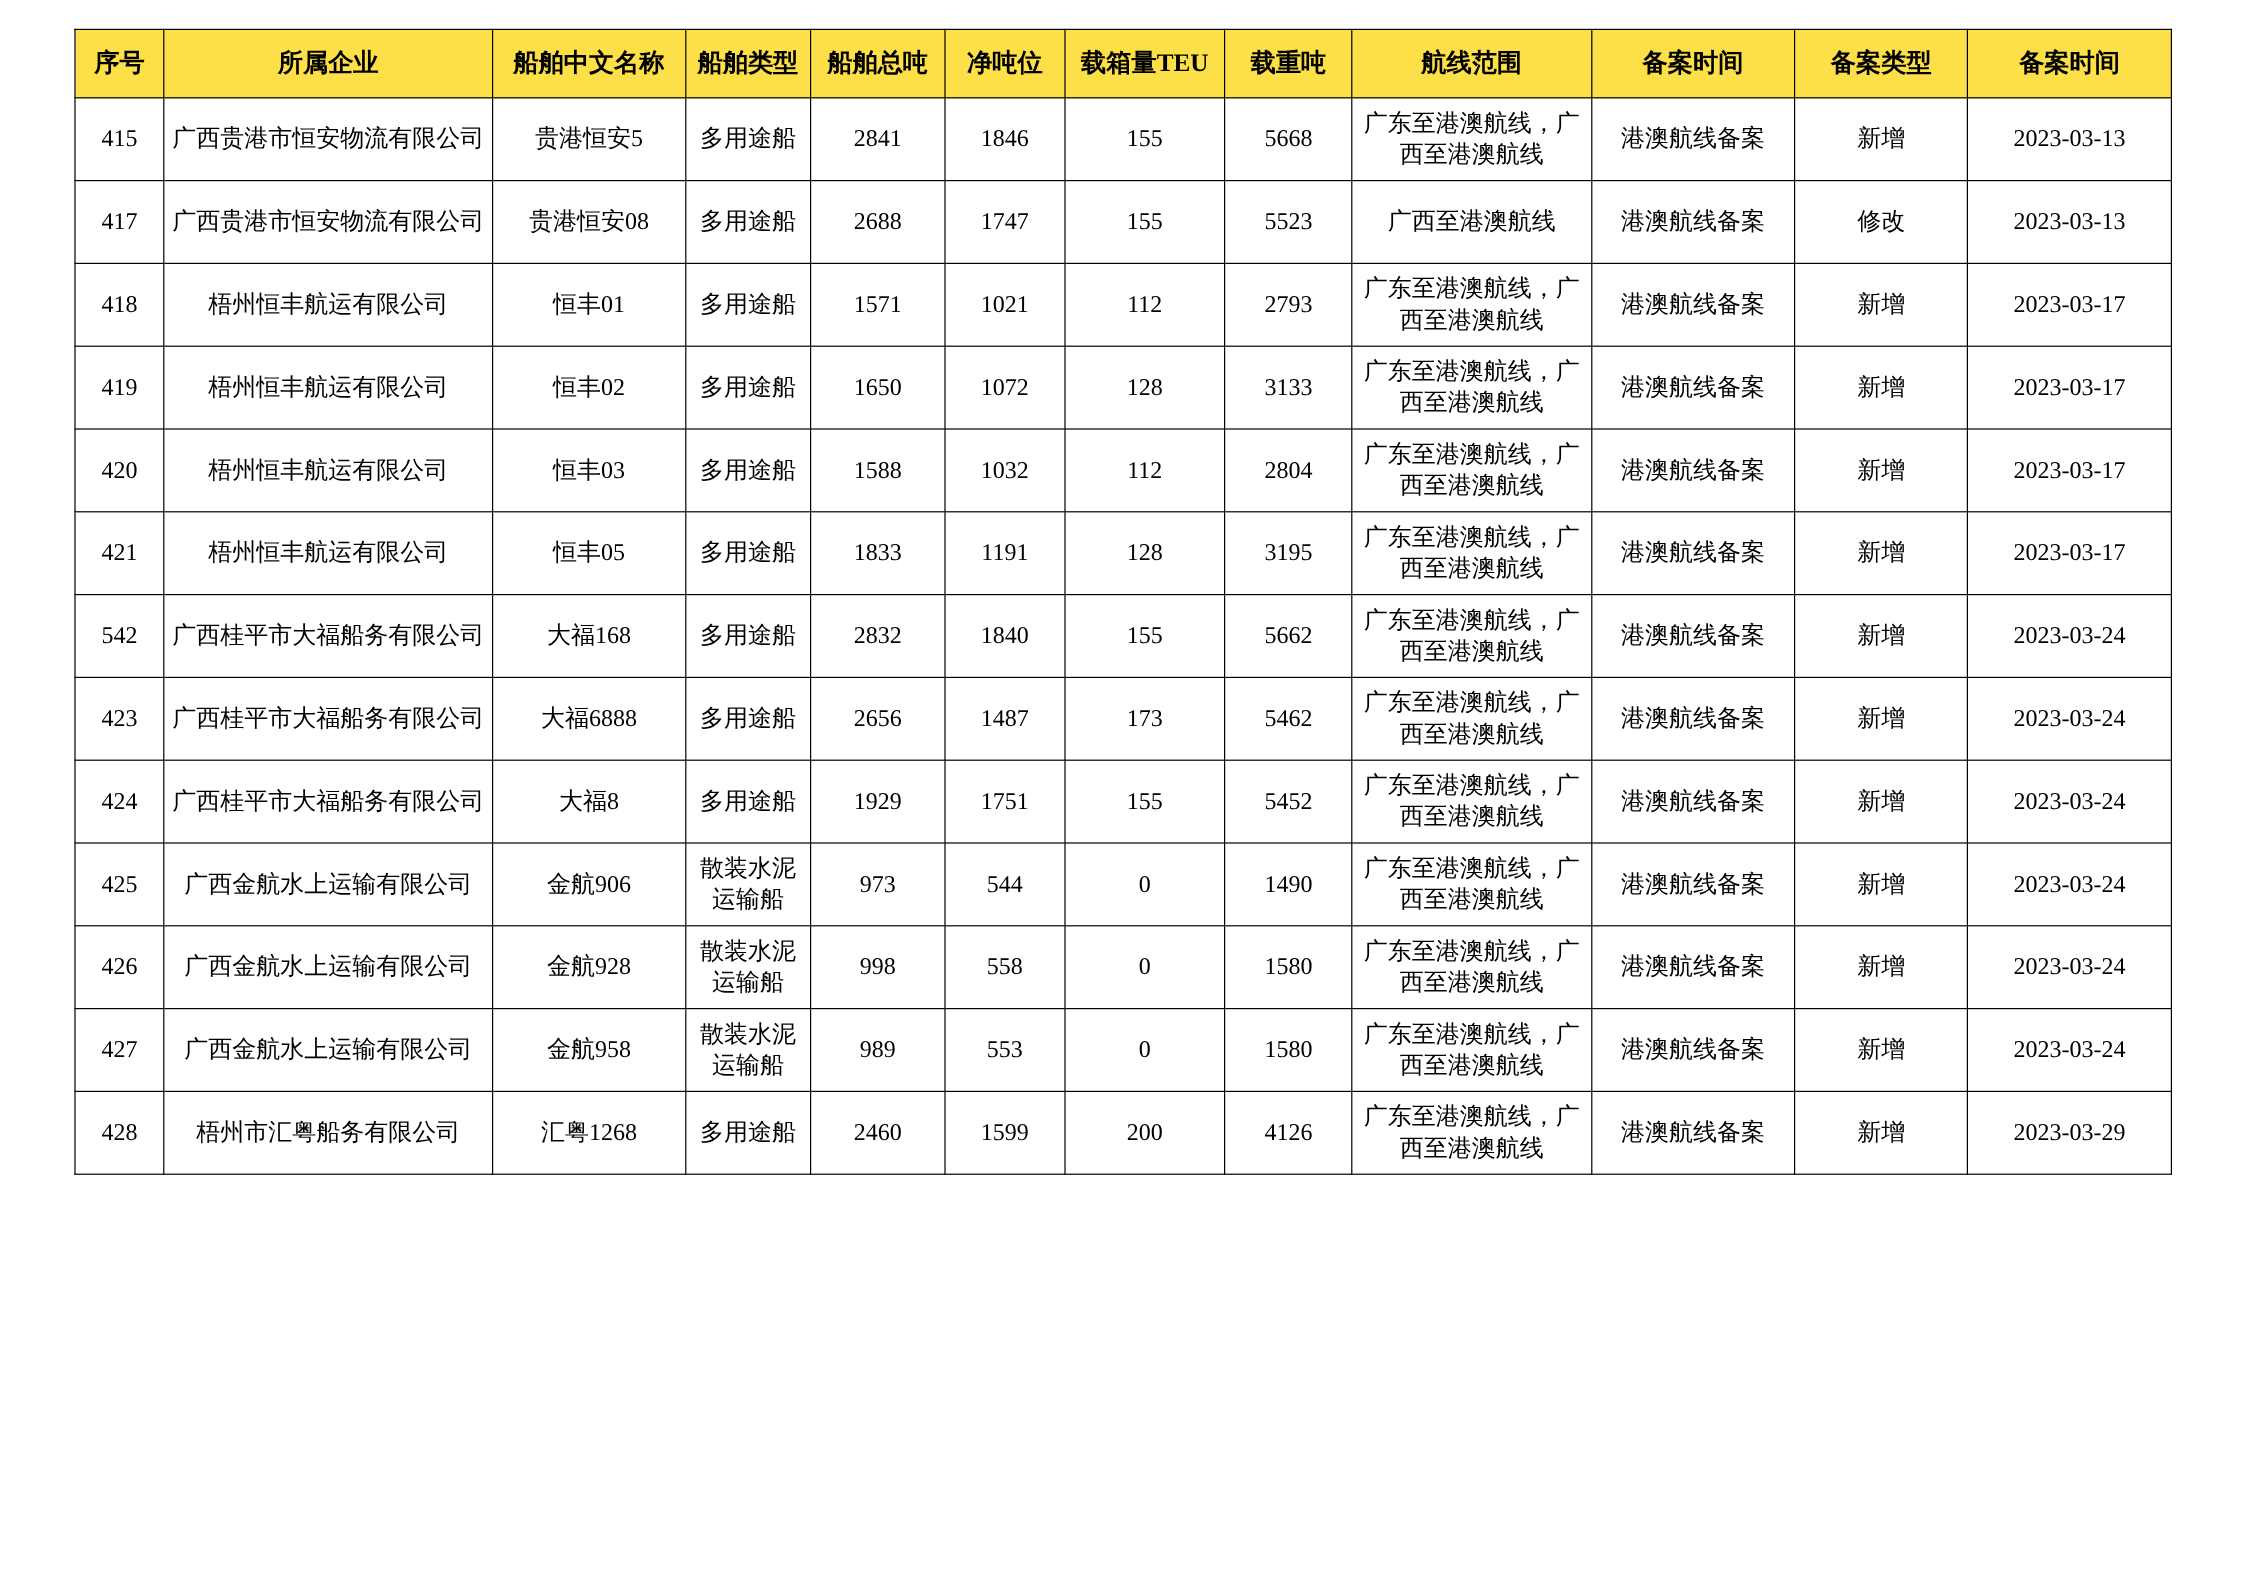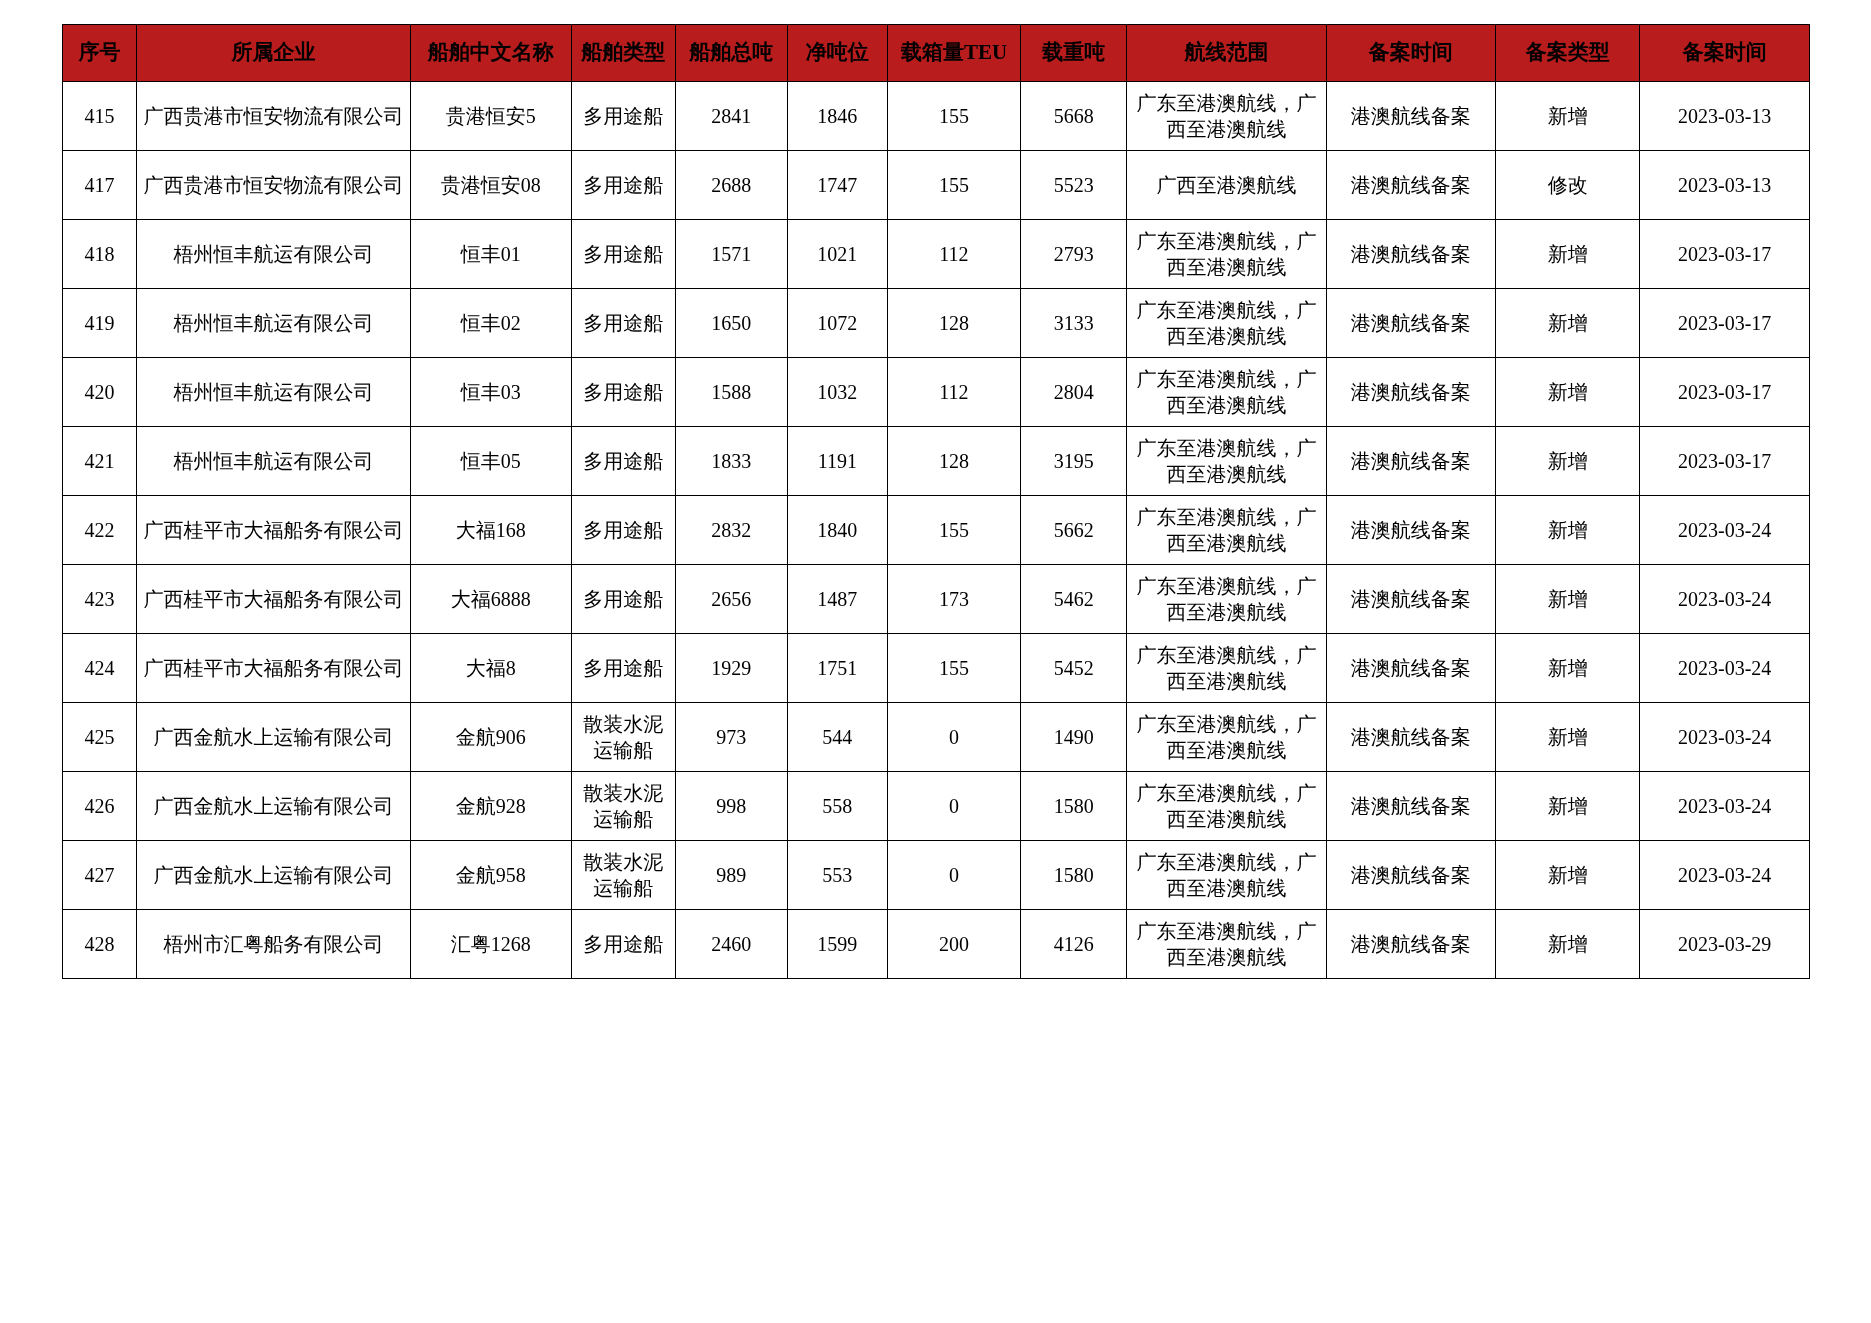--- a/index.html
+++ b/index.html
@@ -41,21 +41,21 @@
   table.record-table th,
   table.record-table td {
     border: 1px solid #000000;
     text-align: center;
     vertical-align: middle;
     padding: 6px 4px;
     line-height: 1.32;
     word-break: break-all;
   }
   table.record-table thead th {
-    background: #b91c1c;
+    background: #fde047;
     font-weight: bold;
     height: 48px;
     font-size: 21px;
     padding: 4px 2px;
   }
   table.record-table tbody td {
     height: 56px;
     font-size: 20px;
   }
   td.cell-route {
@@ -189,21 +189,21 @@
           <td class="cell-num">1833</td>
           <td class="cell-num">1191</td>
           <td class="cell-num">128</td>
           <td class="cell-num">3195</td>
           <td class="cell-route">广东至港澳航线，广西至港澳航线</td>
           <td class="cell-business">港澳航线备案</td>
           <td>新增</td>
           <td class="cell-num">2023-03-17</td>
         </tr>
         <tr>
-          <td class="cell-num">422</td>
+          <td class="cell-num">542</td>
           <td class="cell-company">广西桂平市大福船务有限公司</td>
           <td>大福168</td>
           <td>多用途船</td>
           <td class="cell-num">2832</td>
           <td class="cell-num">1840</td>
           <td class="cell-num">155</td>
           <td class="cell-num">5662</td>
           <td class="cell-route">广东至港澳航线，广西至港澳航线</td>
           <td class="cell-business">港澳航线备案</td>
           <td>新增</td>

